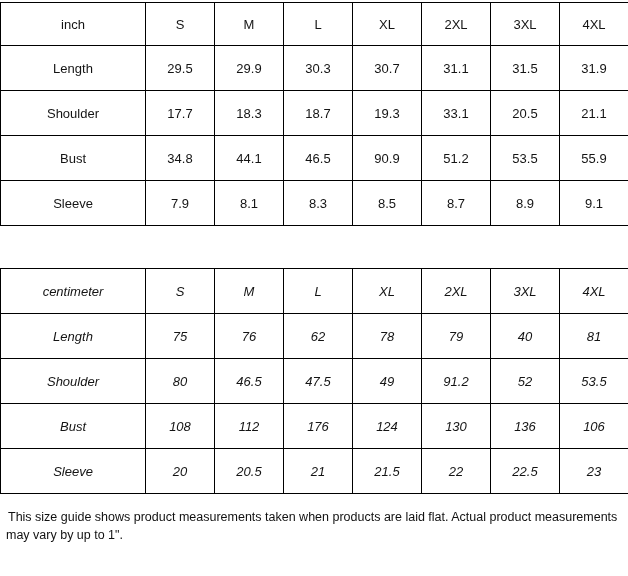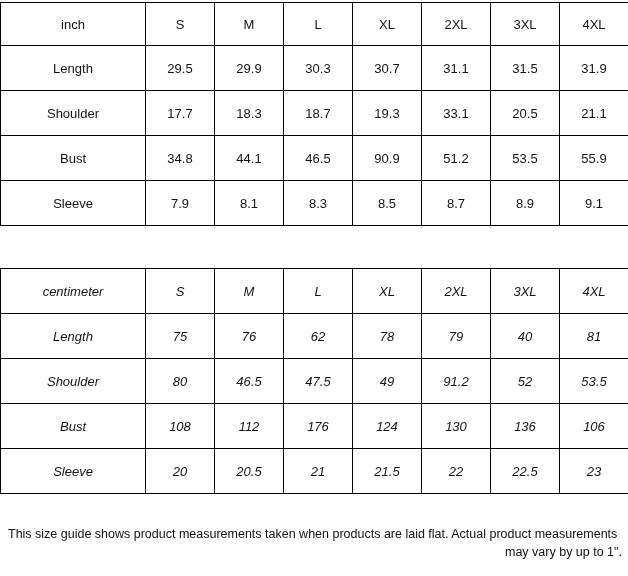--- a/index.html
+++ b/index.html
@@ -54,29 +54,29 @@
   .cm-table td { height: 44px; font-style: italic; }
   .cm-table tr.header-row td { height: 44px; }
 
   .gap {
     height: 42px;
     background: #ffffff;
   }
   .spacer-top { height: 2px; }
 
   .footnote {
-    margin-top: 31px;
+    margin-top: 14px;
     font-size: 12.5px;
     line-height: 1.45;
     color: #111111;
     text-align: center;
     padding: 0 6px;
   }
   .footnote .line1 { display: block; text-align: left; padding-left: 2px;}
-  .footnote .line2 { display: block; text-align: right; }
+  .footnote .line2 { display: block; text-align: left; }
 </style>
 </head>
 <body>
 
 <div class="page">
 
   <div class="spacer-top"></div>
 
   <table class="size-table inch-table">
     <colgroup>

